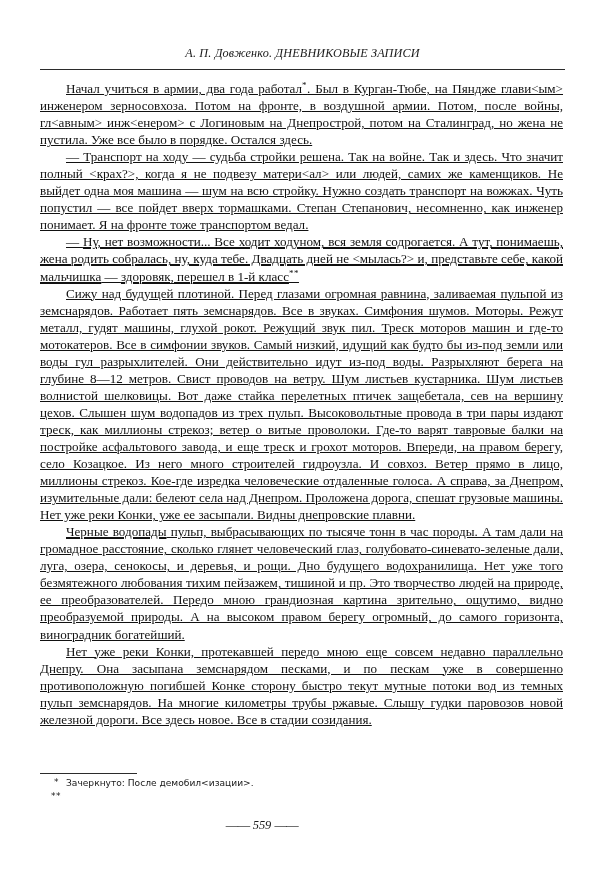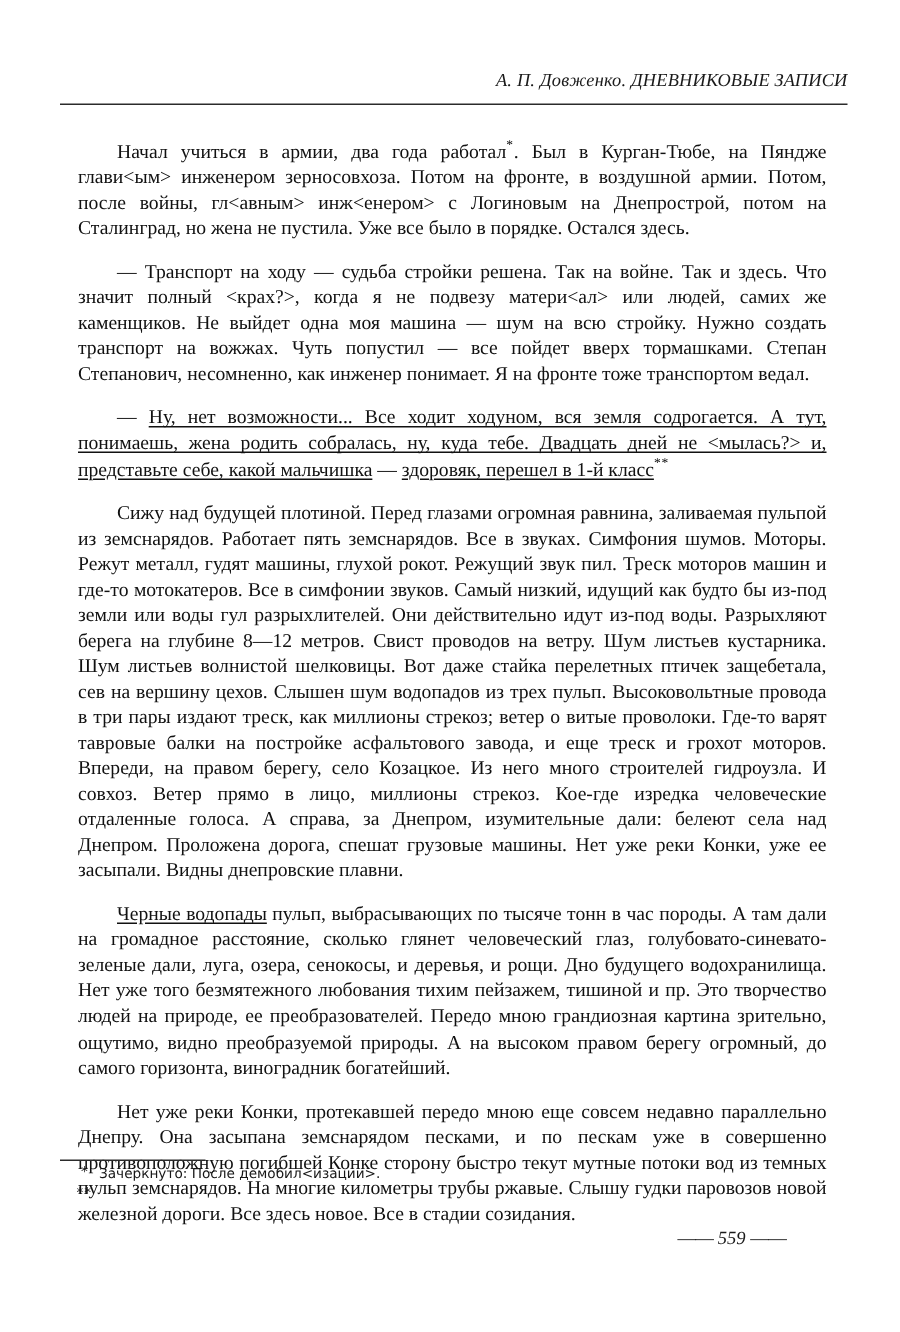--- a/index.html
+++ b/index.html
@@ -20,21 +20,21 @@
     inset: 0;
     padding: 0;
   }
 
   
   .runhead {
     position: absolute;
     left: 40px;
     top: 46px;
     width: 525px;
-    text-align: right;
+    text-align: center;
     font-style: italic;
     font-size: 12.2px;
     letter-spacing: 0.15px;
     color: #1a1a1a;
     white-space: nowrap;
   }
   .runhead-rule {
     position: absolute;
     left: 40px;
     top: 69px;
@@ -49,22 +49,23 @@
     left: 40px;
     top: 80px;
     width: 523px;
     font-size: 13.1px;
     line-height: 17.05px;
     text-align: justify;
     text-justify: inter-word;
     hyphens: manual;
   }
   .body-text p {
-    margin: 12px;
+    margin: 0;
     text-indent: 26px;
+    text-decoration: underline;
   }
   .u {
     text-decoration: underline;
     text-underline-offset: 1.5px;
     text-decoration-thickness: 1px;
   }
   sup.fn {
     font-size: 9px;
     vertical-align: super;
     line-height: 0;
@@ -106,21 +107,21 @@
   .footnotes .fmark.two {
     left: 11px;
   }
 
   
   .folio {
     position: absolute;
     left: 0;
     top: 818px;
     width: 524px;
-    text-align: right;
+    text-align: center;
     font-size: 12.4px;
     font-style: italic;
     color: #1a1a1a;
   }
   .folio .dash {
     font-style: normal;
     letter-spacing: -0.5px;
   }
 </style>
 </head>

